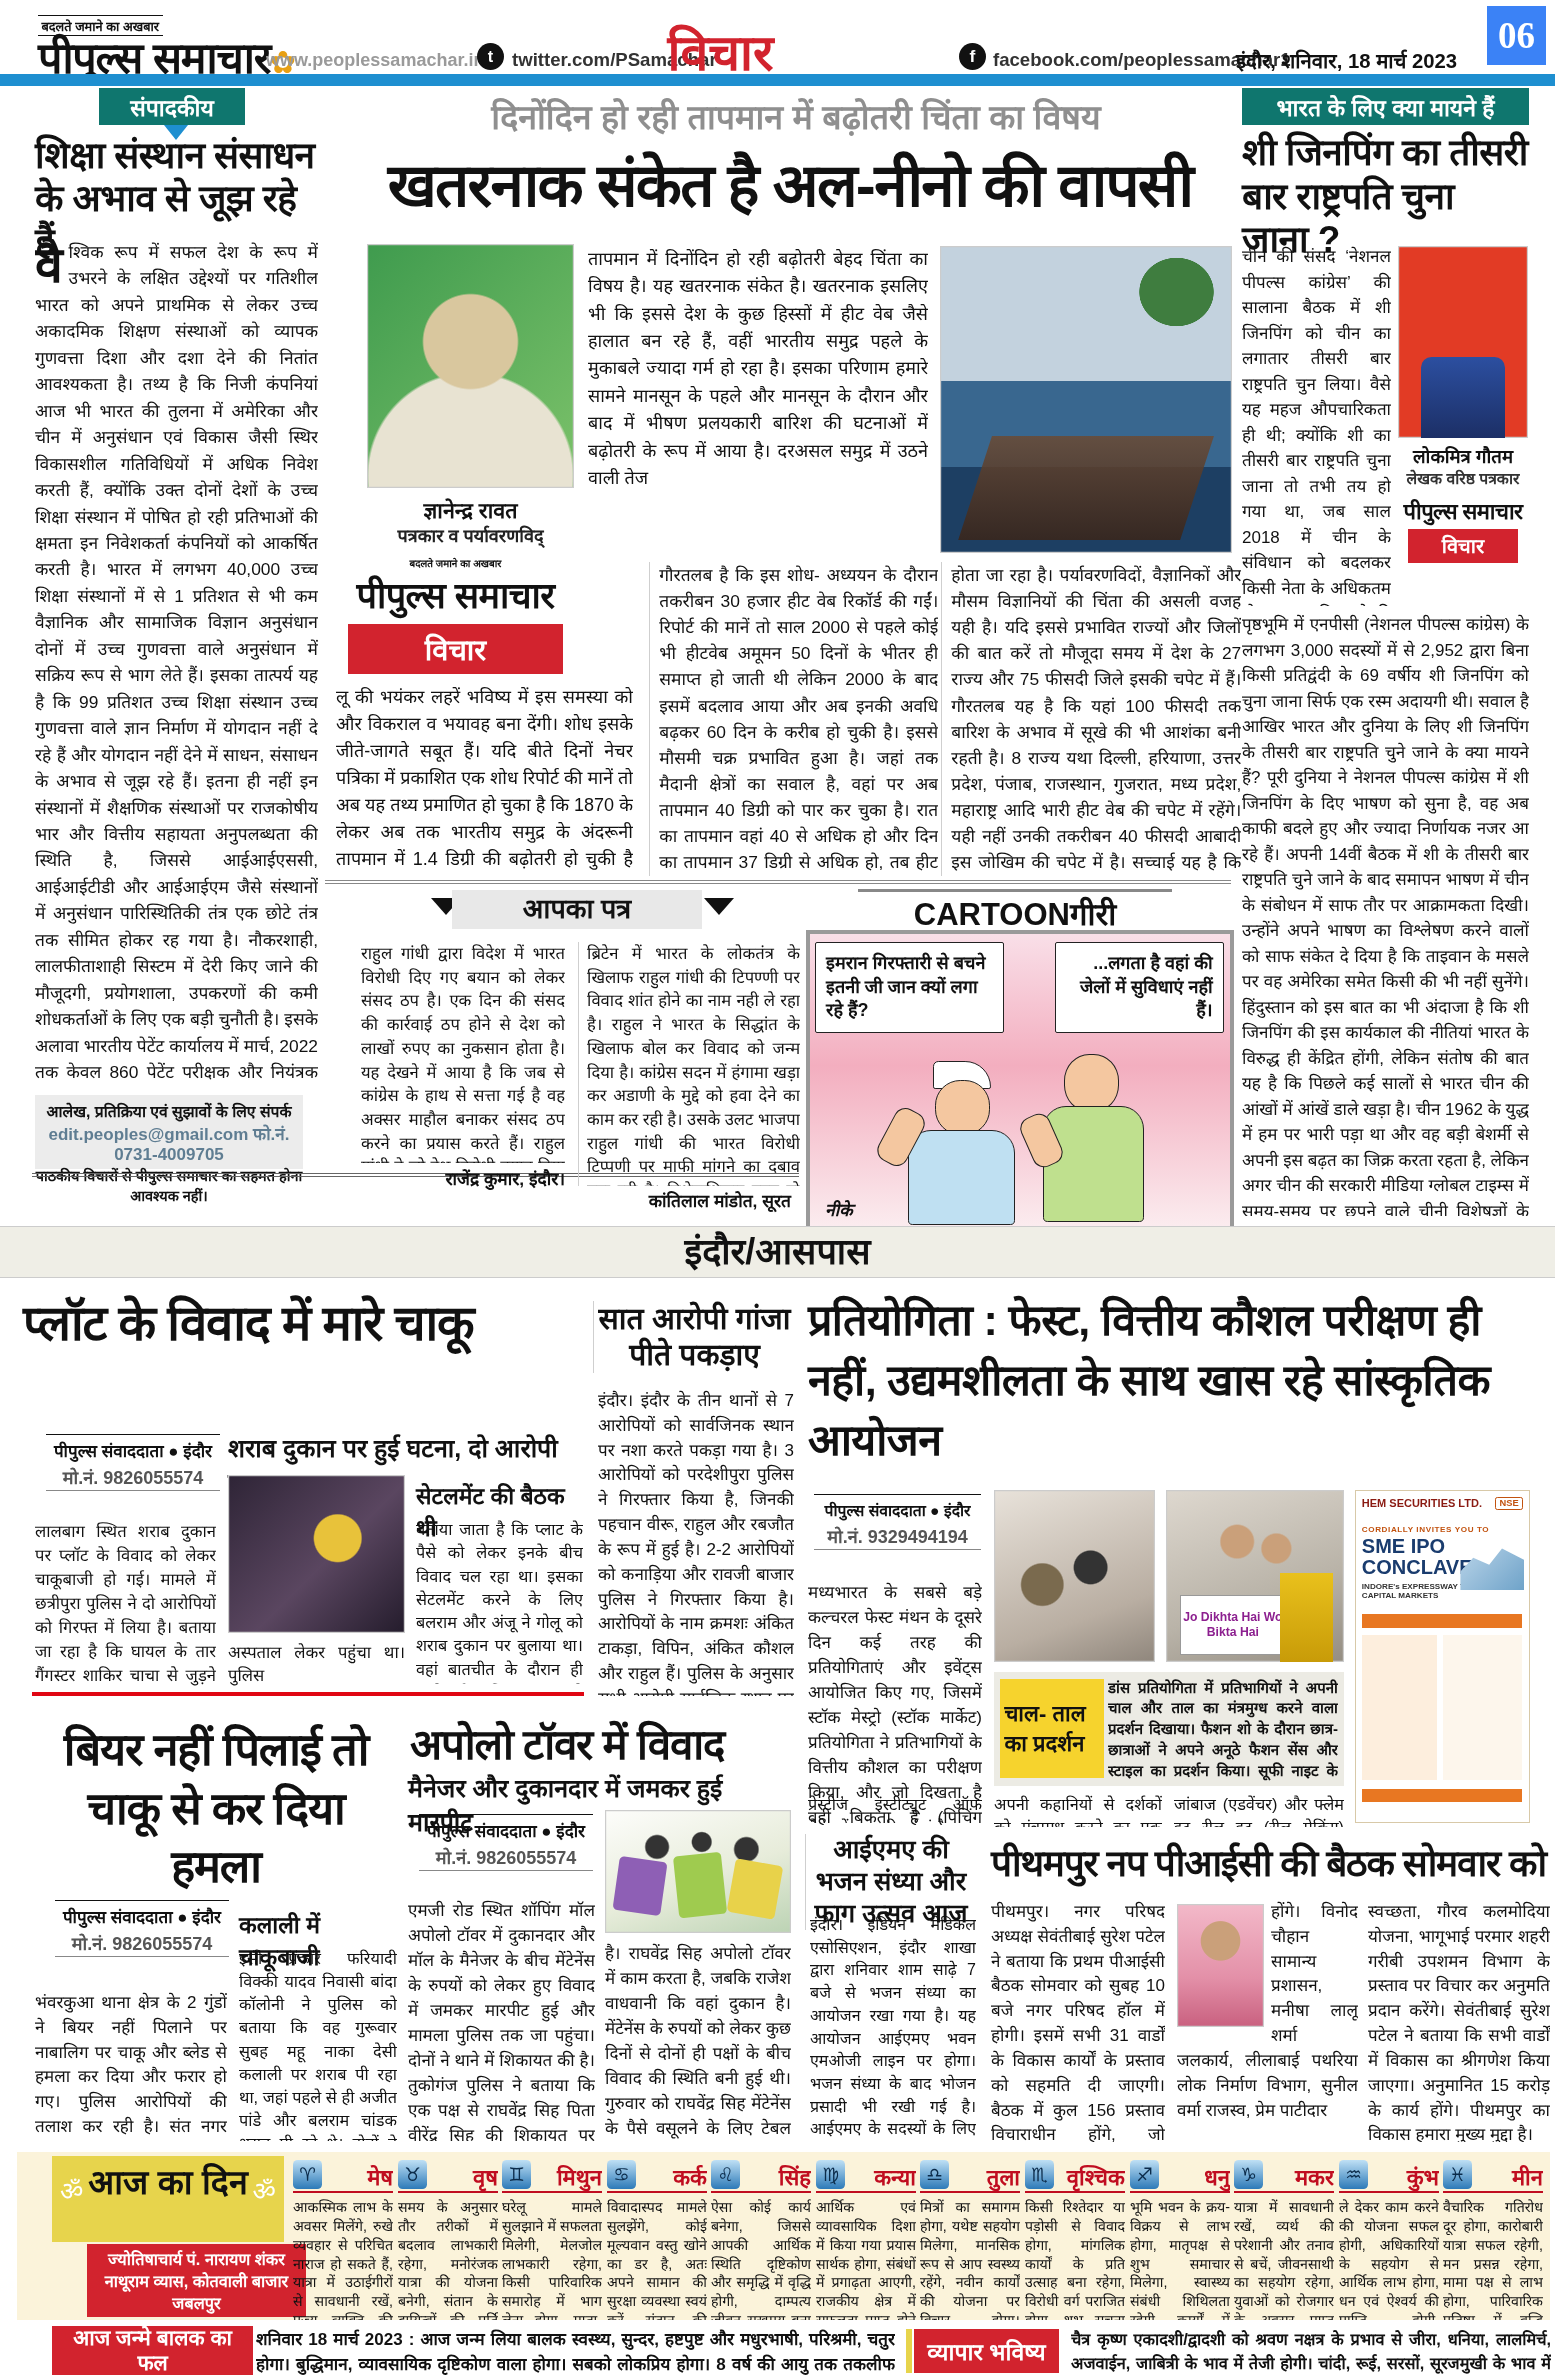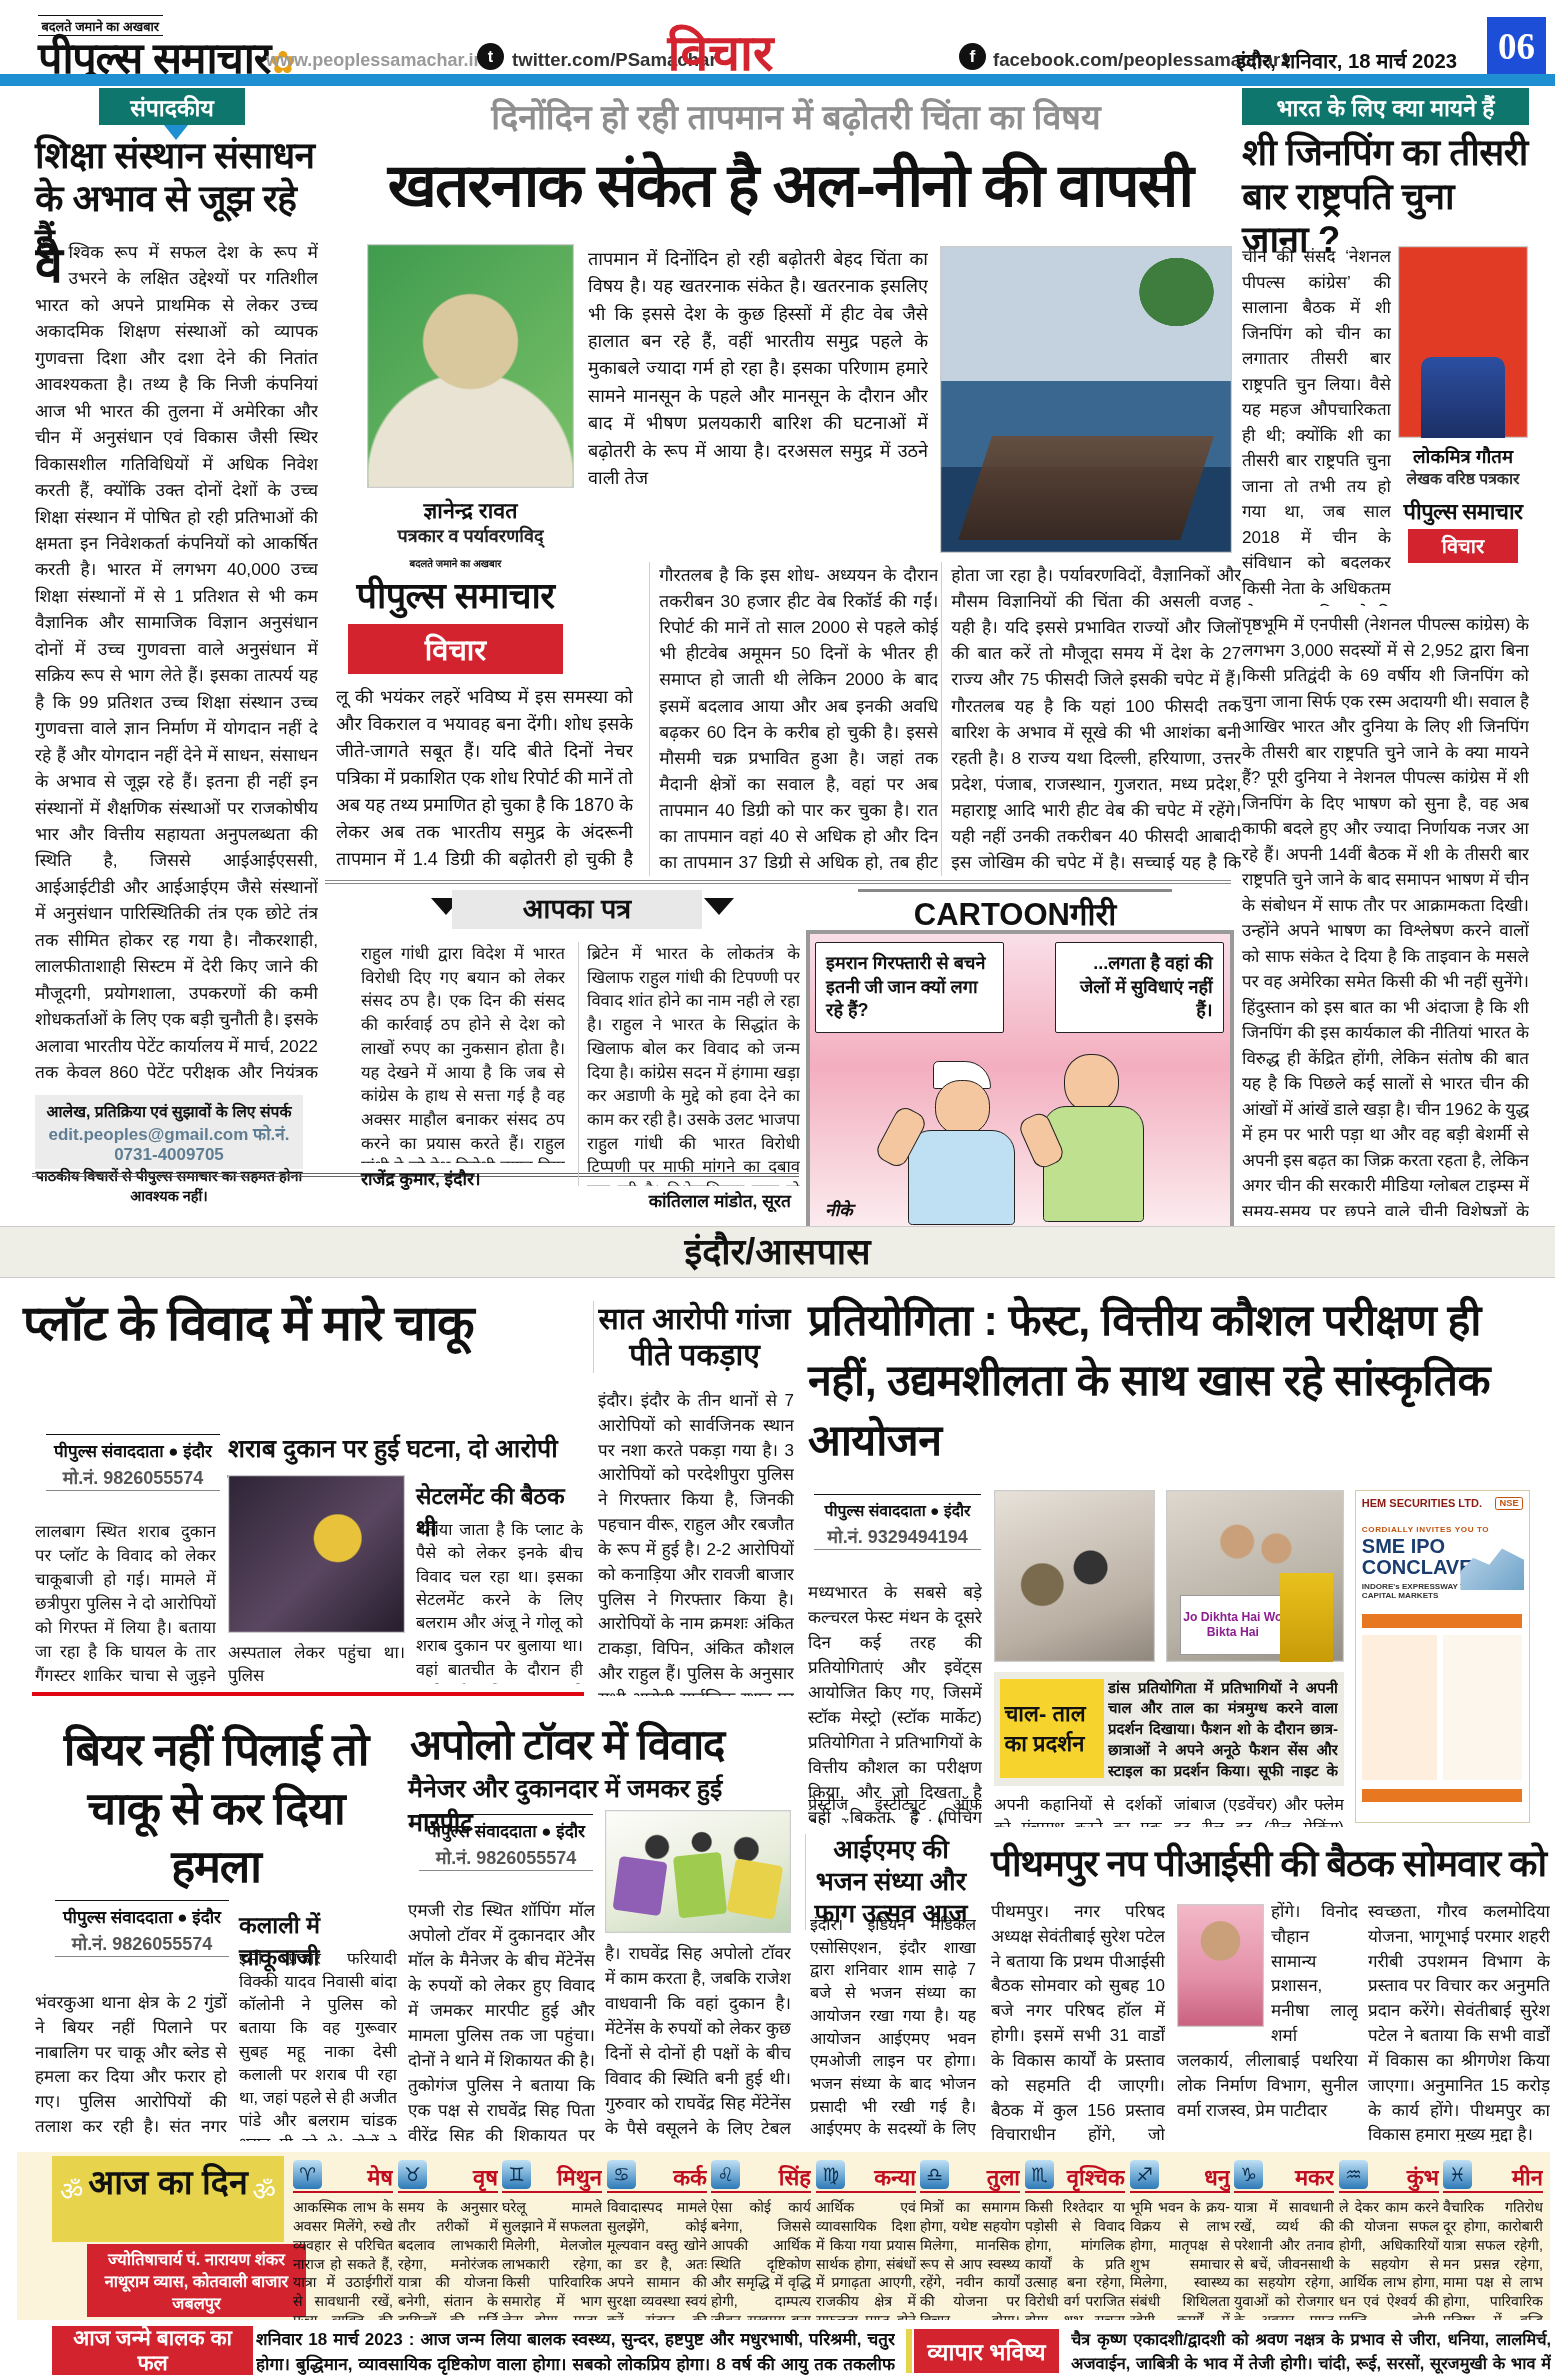--- a/index.html
+++ b/index.html
@@ -38,21 +38,21 @@
       <span>पीपुल्स समाचार</span><span style="color:#e8a013;font-size:31px;">✿</span>
     </div>
   </div>
   <div class="abs" style="left:266px;top:50px;font-size:18px;color:#9a9a9a;font-weight:700;">www.peoplessamachar.in</div>
   <div class="abs" style="left:477px;top:43px;width:27px;height:27px;border-radius:50%;background:#111;color:#fff;display:flex;align-items:center;justify-content:center;font-size:16.3px;font-weight:900;">t</div>
   <div class="abs" style="left:512px;top:49px;font-size:18.6px;color:#333;font-weight:700;">twitter.com/PSamachar</div>
   <div class="abs ctr" style="left:645px;top:17.4px;width:151px;font-size:50px;font-weight:900;color:#d2232e;">विचार</div>
   <div class="abs" style="left:959px;top:43px;width:27px;height:27px;border-radius:50%;background:#111;color:#fff;display:flex;align-items:center;justify-content:center;font-size:17.4px;font-weight:900;">f</div>
   <div class="abs" style="left:993px;top:49px;font-size:18.6px;color:#333;font-weight:700;">facebook.com/peoplessamachar1</div>
   <div class="abs" style="left:1236px;top:46px;font-size:20.3px;font-weight:900;">इंदौर, शनिवार, 18 मार्च 2023</div>
-  <div class="abs" style="left:1487px;top:17px;width:59px;height:59px;background:#1d4ed8;color:#fff;display:flex;align-items:center;justify-content:center;font-size:37px;font-weight:700;font-family:'Liberation Serif','DejaVu Serif',serif;">06</div>
+  <div class="abs" style="left:1487px;top:6px;width:59px;height:59px;background:#3b82f6;color:#fff;display:flex;align-items:center;justify-content:center;font-size:37px;font-weight:700;font-family:'Liberation Serif','DejaVu Serif',serif;">06</div>
   <div class="abs" style="left:0;top:74px;width:1555px;height:11.6px;background:#1e8fd0;"></div>
 
   <div class="abs badge" style="left:99px;top:88px;width:146px;height:37px;font-size:23px;">संपादकीय</div>
   <div class="abs" style="left:164px;top:125px;border-left:12.8px solid transparent;border-right:12.8px solid transparent;border-top:15px solid #1e8fd0;width:0;height:0;"></div>
   <div class="abs" style="left:35px;top:135px;width:286px;font-size:37px;font-weight:900;line-height:1.16;letter-spacing:-0.6px;">शिक्षा संस्थान संसाधन के अभाव से जूझ रहे हैं</div>
   <div class="abs jt hide" style="left:35px;top:239px;width:283px;height:849px;font-size:17.4px;line-height:1.52;font-weight:500;">
     <span style="float:left;font-size:50px;line-height:0.9;font-weight:900;padding:3.5px 5.8px 0 0;">वै</span><span>श्विक रूप में सफल देश के रूप में उभरने के लक्षित उद्देश्यों पर गतिशील भारत को अपने प्राथमिक से लेकर उच्च अकादमिक शिक्षण संस्थाओं को व्यापक गुणवत्ता दिशा और दशा देने की नितांत आवश्यकता है। तथ्य है कि निजी कंपनियां आज भी भारत की तुलना में अमेरिका और चीन में अनुसंधान एवं विकास जैसी स्थिर विकासशील गतिविधियों में अधिक निवेश करती हैं, क्योंकि उक्त दोनों देशों के उच्च शिक्षा संस्थान में पोषित हो रही प्रतिभाओं की क्षमता इन निवेशकर्ता कंपनियों को आकर्षित करती है। भारत में लगभग 40,000 उच्च शिक्षा संस्थानों में से 1 प्रतिशत से भी कम वैज्ञानिक और सामाजिक विज्ञान अनुसंधान दोनों में उच्च गुणवत्ता वाले अनुसंधान में सक्रिय रूप से भाग लेते हैं। इसका तात्पर्य यह है कि 99 प्रतिशत उच्च शिक्षा संस्थान उच्च गुणवत्ता वाले ज्ञान निर्माण में योगदान नहीं दे रहे हैं और योगदान नहीं देने में साधन, संसाधन के अभाव से जूझ रहे हैं। इतना ही नहीं इन संस्थानों में शैक्षणिक संस्थाओं पर राजकोषीय भार और वित्तीय सहायता अनुपलब्धता की स्थिति है, जिससे आईआईएससी, आईआईटीडी और आईआईएम जैसे संस्थानों में अनुसंधान पारिस्थितिकी तंत्र एक छोटे तंत्र तक सीमित होकर रह गया है। नौकरशाही, लालफीताशाही सिस्टम में देरी किए जाने की मौजूदगी, प्रयोगशाला, उपकरणों की कमी शोधकर्ताओं के लिए एक बड़ी चुनौती है। इसके अलावा भारतीय पेटेंट कार्यालय में मार्च, 2022 तक केवल 860 पेटेंट परीक्षक और नियंत्रक थे, जो चीन के 13,704 और अमेरिका के 8,132 परीक्षकों और नियंत्रकों की तुलना में काफी कम है, जिससे भारतीय पेटेंट कार्यालय मांग को संभालने के लिये जूझ रहा है।</span>
   </div>
   <div class="abs ctr" style="left:35px;top:1095px;width:268px;height:69px;background:#ececec;padding-top:4.6px;">
     <div style="font-size:15.7px;font-weight:900;">आलेख, प्रतिक्रिया एवं सुझावों के लिए संपर्क</div>
@@ -85,21 +85,21 @@
   <div class="abs" style="left:325px;top:880px;width:906px;border-top:4.1px double #888;"></div>
 
   <div class="abs" style="left:431px;top:898px;">
       <div class="tri"></div>
     </div>
   <div class="abs ctr" style="left:452px;top:890px;width:250px;height:39px;background:#e8e8e8;font-size:27px;font-weight:900;line-height:39px;">आपका पत्र</div>
   <div class="abs" style="left:704px;top:898px;">
       <div class="tri"></div>
     </div>
   <div class="abs jt hide" style="left:361px;top:942px;width:204px;height:221px;font-size:16.6px;line-height:1.43;font-weight:500;">राहुल गांधी द्वारा विदेश में भारत विरोधी दिए गए बयान को लेकर संसद ठप है। एक दिन की संसद की कार्रवाई ठप होने से देश को लाखों रुपए का नुकसान होता है। यह देखने में आया है कि जब से कांग्रेस के हाथ से सत्ता गई है वह अक्सर माहौल बनाकर संसद ठप करने का प्रयास करते हैं। राहुल गांधी ने जो देश विरोधी बयान दिया है उससे कांग्रेस को ही नुकसान होगा। कभी देश की लीडिंग पार्टी रहने वाली कांग्रेस राहुल की इन्हें हरकतों के कारण 50 से भी कम सीटों पर सिमट चुकी है,लेकिन वे अपनी हरकतों से बाज नहीं आते हैं।</div>
-  <div class="abs" style="left:361px;top:1166px;width:204px;text-align:left;font-size:17.4px;font-weight:900;">राजेंद्र कुमार, इंदौर।</div>
+  <div class="abs" style="left:361px;top:1166px;width:204px;text-align:right;font-size:17.4px;font-weight:900;">राजेंद्र कुमार, इंदौर।</div>
   <div class="abs jt hide colrule" style="left:578px;top:942px;width:213px;height:244px;font-size:16.6px;line-height:1.43;font-weight:500;padding-left:8.1px;">ब्रिटेन में भारत के लोकतंत्र के खिलाफ राहुल गांधी की टिपण्णी पर विवाद शांत होने का नाम नही ले रहा है। राहुल ने भारत के सिद्धांत के खिलाफ बोल कर विवाद को जन्म दिया है। कांग्रेस सदन में हंगामा खड़ा कर अडाणी के मुद्दे को हवा देने का काम कर रही है। उसके उलट भाजपा राहुल गांधी की भारत विरोधी टिप्पणी पर माफी मांगने का दबाव बना रही है। विशेषाधिकार हनन तो कांग्रेस का एक बहाना है। राहुल को देश से माफी नही माँगनी है। इसलिए मोदी के खिलाफ मुद्दा उठाकर बात को विस्मृत करने की कांग्रेस की योजना है।</div>
   <div class="abs" style="left:587px;top:1188px;width:204px;text-align:right;font-size:17.4px;font-weight:900;">कांतिलाल मांडोत, सूरत</div>
 
   <div class="abs ctr" style="left:858px;top:889px;width:314px;font-size:31px;font-weight:900;border-top:3.5px solid #888;">CARTOONगीरी</div>
   <div class="abs" style="left:806px;top:930px;width:420px;height:293px;border:4.1px solid #9a9a9a;background:linear-gradient(180deg,#f9dfe8,#f3aebf 45%,#fbecef);">
     <div class="bubble" style="position:absolute;left:4.6px;top:8.1px;width:166px;">इमरान गिरफ्तारी से बचने इतनी जी जान क्यों लगा रहे हैं?</div>
     <div class="bubble" style="position:absolute;right:5.8px;top:8.1px;width:146px;text-align:right;">...लगता है वहां की जेलों में सुविधाएं नहीं हैं।</div>
 
     <div>
       <div style="position:absolute;left:123px;top:127px;width:56px;height:25.6px;background:#fff;border:1.7px solid #222;border-radius:5.8px 28px 2.3px 2.3px;"></div>

